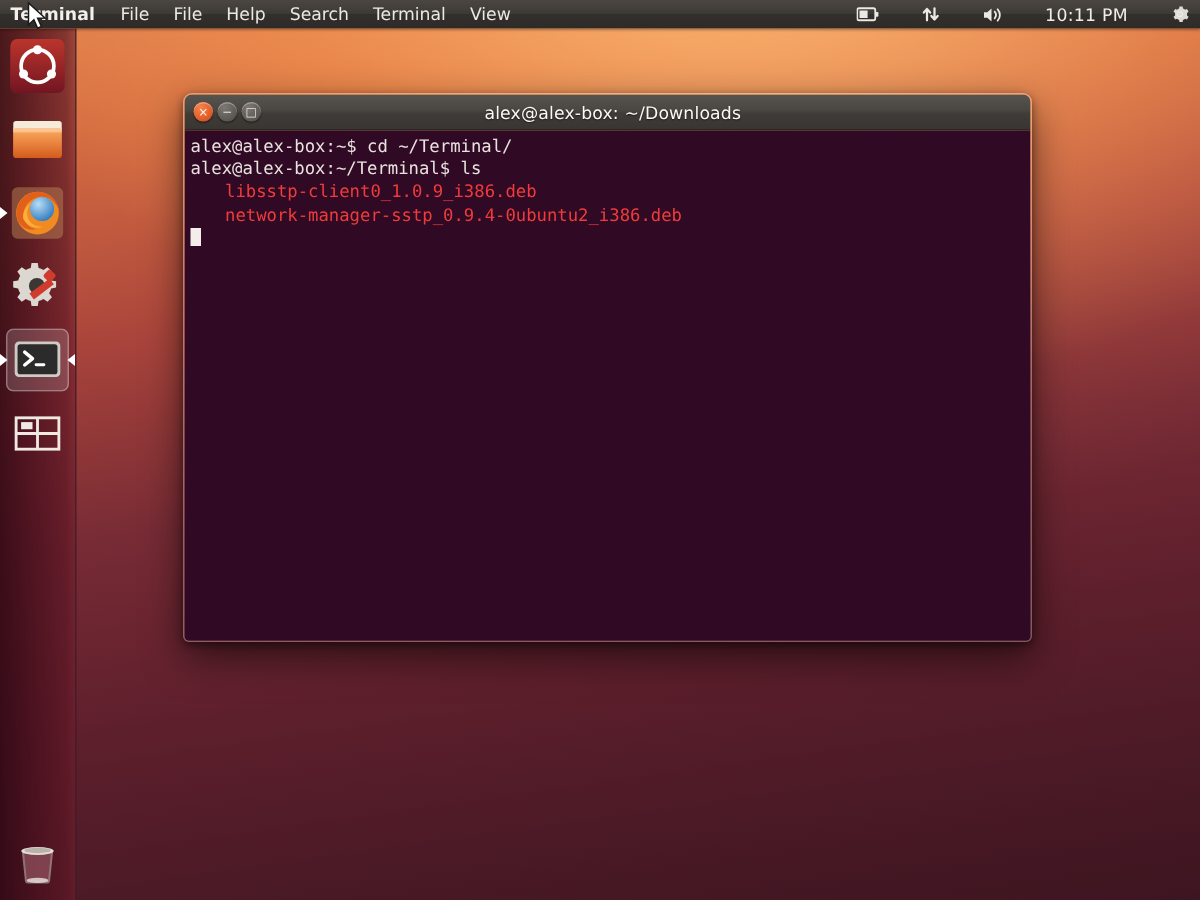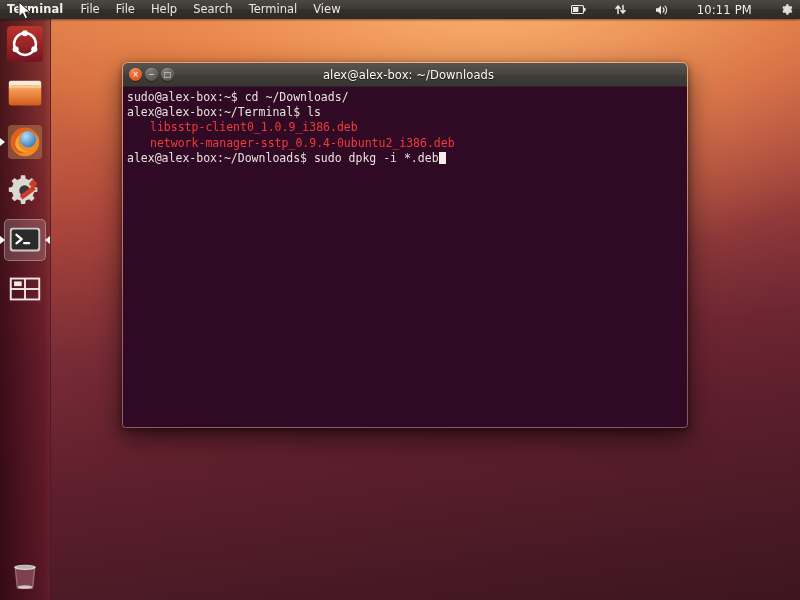--- a/index.html
+++ b/index.html
@@ -364,25 +364,25 @@
     <div id="titlebar">
       <div class="wbtns">
         <div class="wbtn wbtn-close">×</div>
         <div class="wbtn wbtn-min">−</div>
         <div class="wbtn wbtn-max">□</div>
       </div>
       <div class="wtitle">alex@alex-box: ~/Downloads</div>
     </div>
 
     <div id="term-body">
-      <div class="term-line c-white">sudo@alex-box:~$ cd ~/Downloads/</div>
+      <div class="term-line c-white">alex@alex-box:~$ cd ~/Terminal/</div>
       <div class="term-line c-white">alex@alex-box:~/Terminal$ ls</div>
       <div class="term-line c-red">libsstp-client0_1.0.9_i386.deb</div>
       <div class="term-line c-red">network-manager-sstp_0.9.4-0ubuntu2_i386.deb</div>
-      <div class="term-line c-white"><span>alex@alex-box:~/Downloads$ sudo dpkg -i *.deb</span><span class="cursor-block"></span></div>
+      <div class="term-line c-white"><span class="cursor-block"></span></div>
     </div>
   </div>
 
   <svg id="pointer" width="16" height="22" viewBox="0 0 16 22" aria-hidden="true">
     <path d="M1 1 L1 15.5 L4.6 12.2 L7.1 17.8 L9.6 16.6 L7.1 11.2 L12 11 Z" fill="#ffffff" stroke="#1a1a1a" stroke-width="1"></path>
   </svg>
 
 </div>
 
 </body></html>

